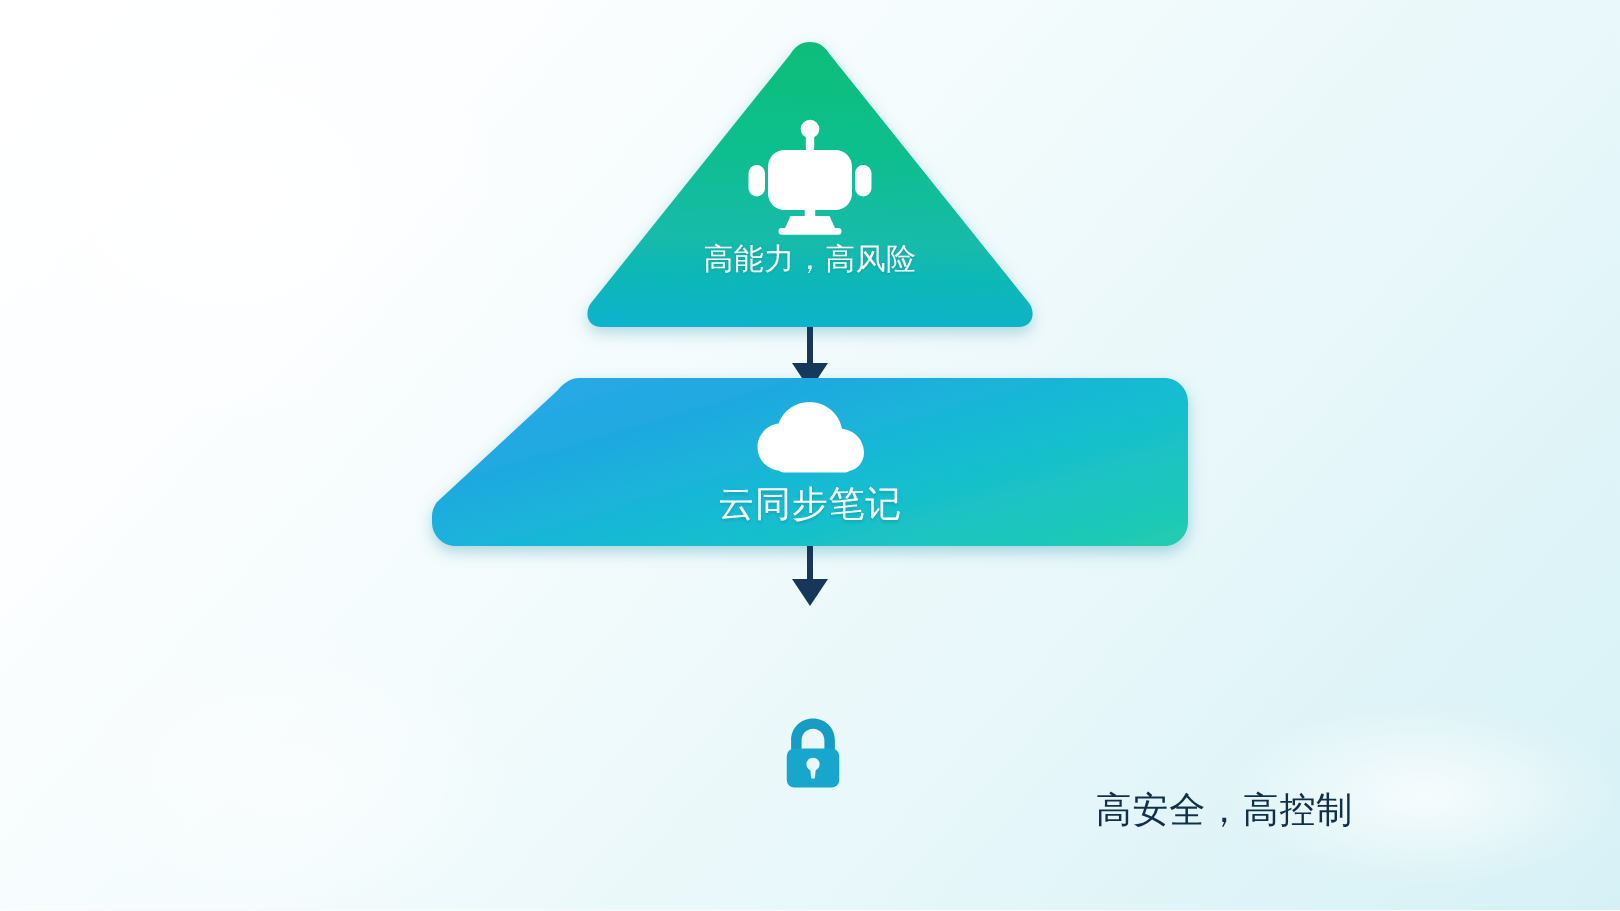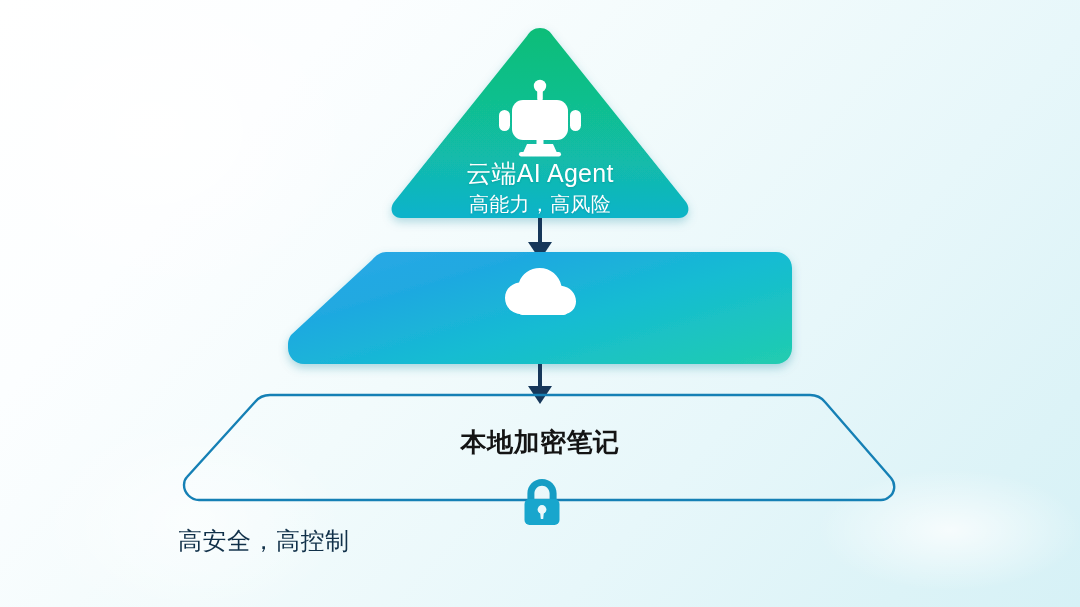--- a/index.html
+++ b/index.html
@@ -153,21 +153,21 @@
     top: 477px;
     width: 42px;
     height: 50px;
   }
 
   .tier-bot-sub {
     position: absolute;
     left: 178px;
     top: 526px;
     width: 724px;
-    text-align: left;
+    text-align: right;
     color: #103049;
     font-size: 24px;
     line-height: 30px;
     letter-spacing: 0.5px;
     pointer-events: none;
   }
 
   
   .connector {
     position: absolute;
@@ -228,21 +228,20 @@
         <circle cx="55" cy="42" r="4.6" fill="#ffffff"></circle>
 
         <rect x="42.5" y="61" width="7" height="5" fill="#ffffff"></rect>
 
         <path d="M 28 77 L 33 66 L 59 66 L 64 77 Z" fill="#ffffff"></path>
         <rect x="25" y="74" width="42" height="4.5" rx="2.2" fill="#ffffff"></rect>
       </svg>
     </div>
 
     <div class="tier-top-text">
-      <div class="tier-top-title">云端AI Agent</div>
       <div class="tier-top-sub">高能力，高风险</div>
     </div>
   </div>
 
   <div class="connector connector-1">
     <svg width="30" height="44" viewBox="0 0 30 44">
       <rect x="13" y="0" width="4" height="26" fill="#16375a"></rect>
       <path d="M 3 24 L 27 24 L 15 42 Z" fill="#16375a"></path>
     </svg>
   </div>
@@ -279,46 +278,30 @@
                  C 10 46 3 39 3 30
                  C 3 22 9 15.5 17 14.4
                  C 20 5.8 28.2 0 37.6 0
                  C 48.4 0 57.4 7.6 59.4 17.8
                  C 68 18.8 74 25.6 74 33.6
                  C 74 40.4 69 46 62 46 Z" fill="#ffffff"></path>
         <rect x="16" y="38" width="50" height="9" rx="4.5" fill="#ffffff"></rect>
       </svg>
     </div>
 
+    <div class="tier-mid-text">云同步笔记</div>
   </div>
 
   <div class="connector connector-2">
     <svg width="30" height="44" viewBox="0 0 30 44">
       <rect x="13" y="0" width="4" height="24" fill="#16375a"></rect>
       <path d="M 3 22 L 27 22 L 15 40 Z" fill="#16375a"></path>
     </svg>
   </div>
 
-  <div class="tier-bot">
-    <svg width="724" height="118" viewBox="0 0 724 118">
-      <path d="M 92 3
-               L 632 3
-               C 638 3 643 5 647 10
-               L 713 86
-               C 718 92 717 101 711 105
-               C 709 107 706 108 703 108
-               L 21 108
-               C 13 108 6 101 6 93
-               C 6 90 7 87 9 85
-               L 77 10
-               C 81 5 86 3 92 3 Z" fill="none" stroke="#1580b5" stroke-width="2.4" stroke-linejoin="round"></path>
-    </svg>
-
-    <div class="tier-bot-text">本地加密笔记</div>
-  </div>
 
   <div class="lock-icon">
     <svg width="42" height="50" viewBox="0 0 42 50">
       <path d="M 21 2
                C 12.6 2 6.4 8.4 6.4 16.6
                L 6.4 24
                L 13.4 24
                L 13.4 16.6
                C 13.4 12.2 16.8 8.8 21 8.8
                C 25.2 8.8 28.6 12.2 28.6 16.6

